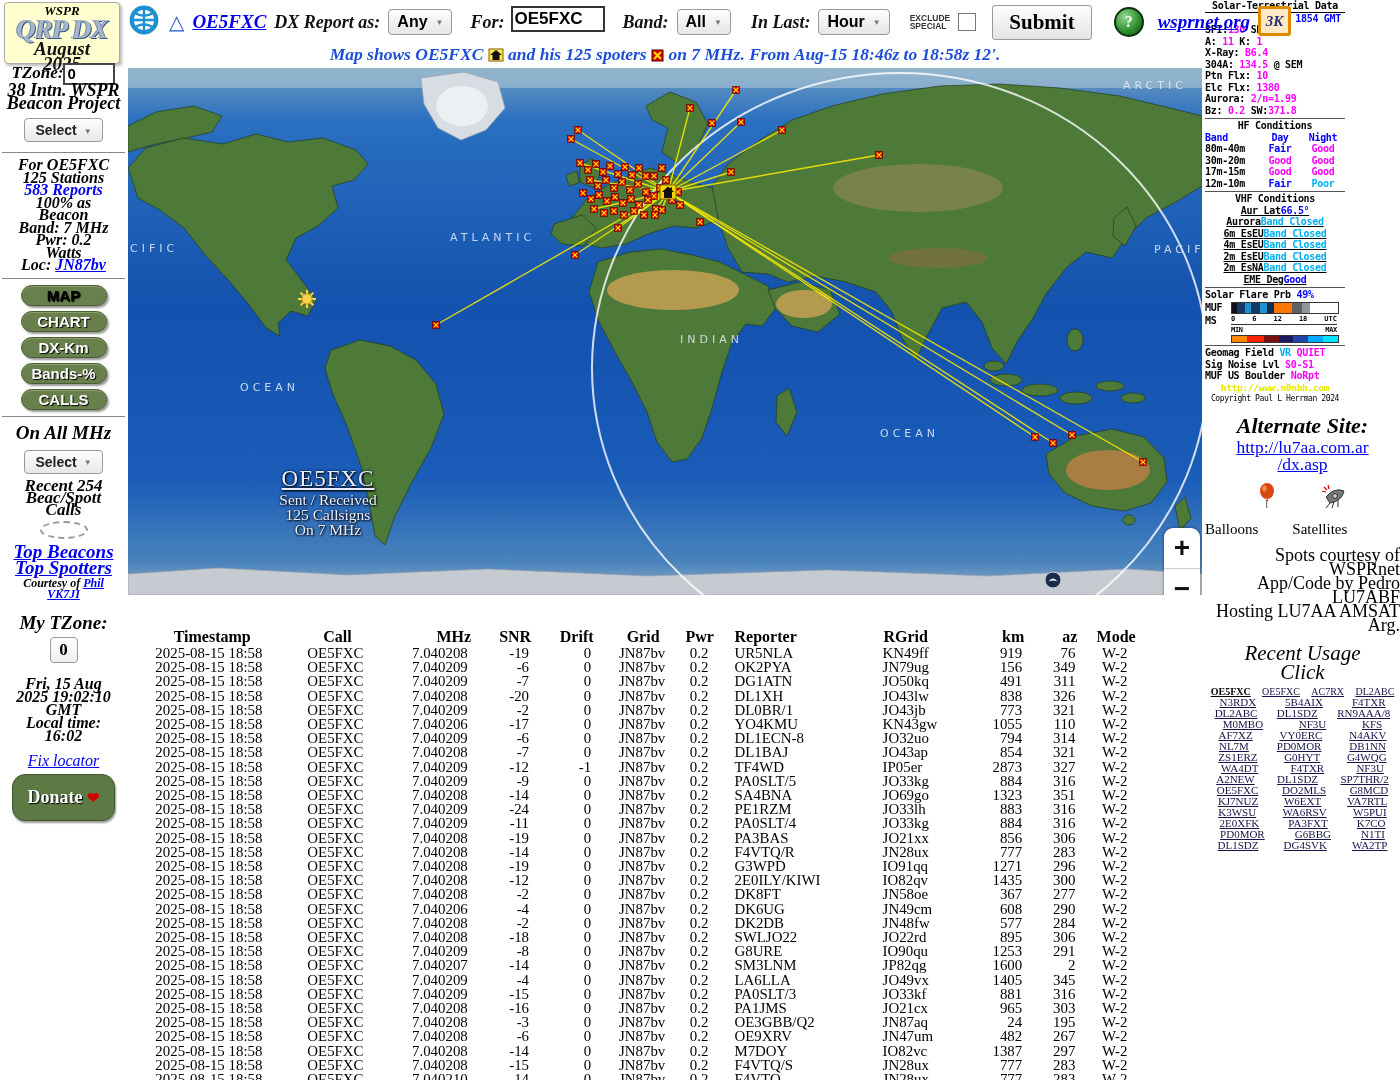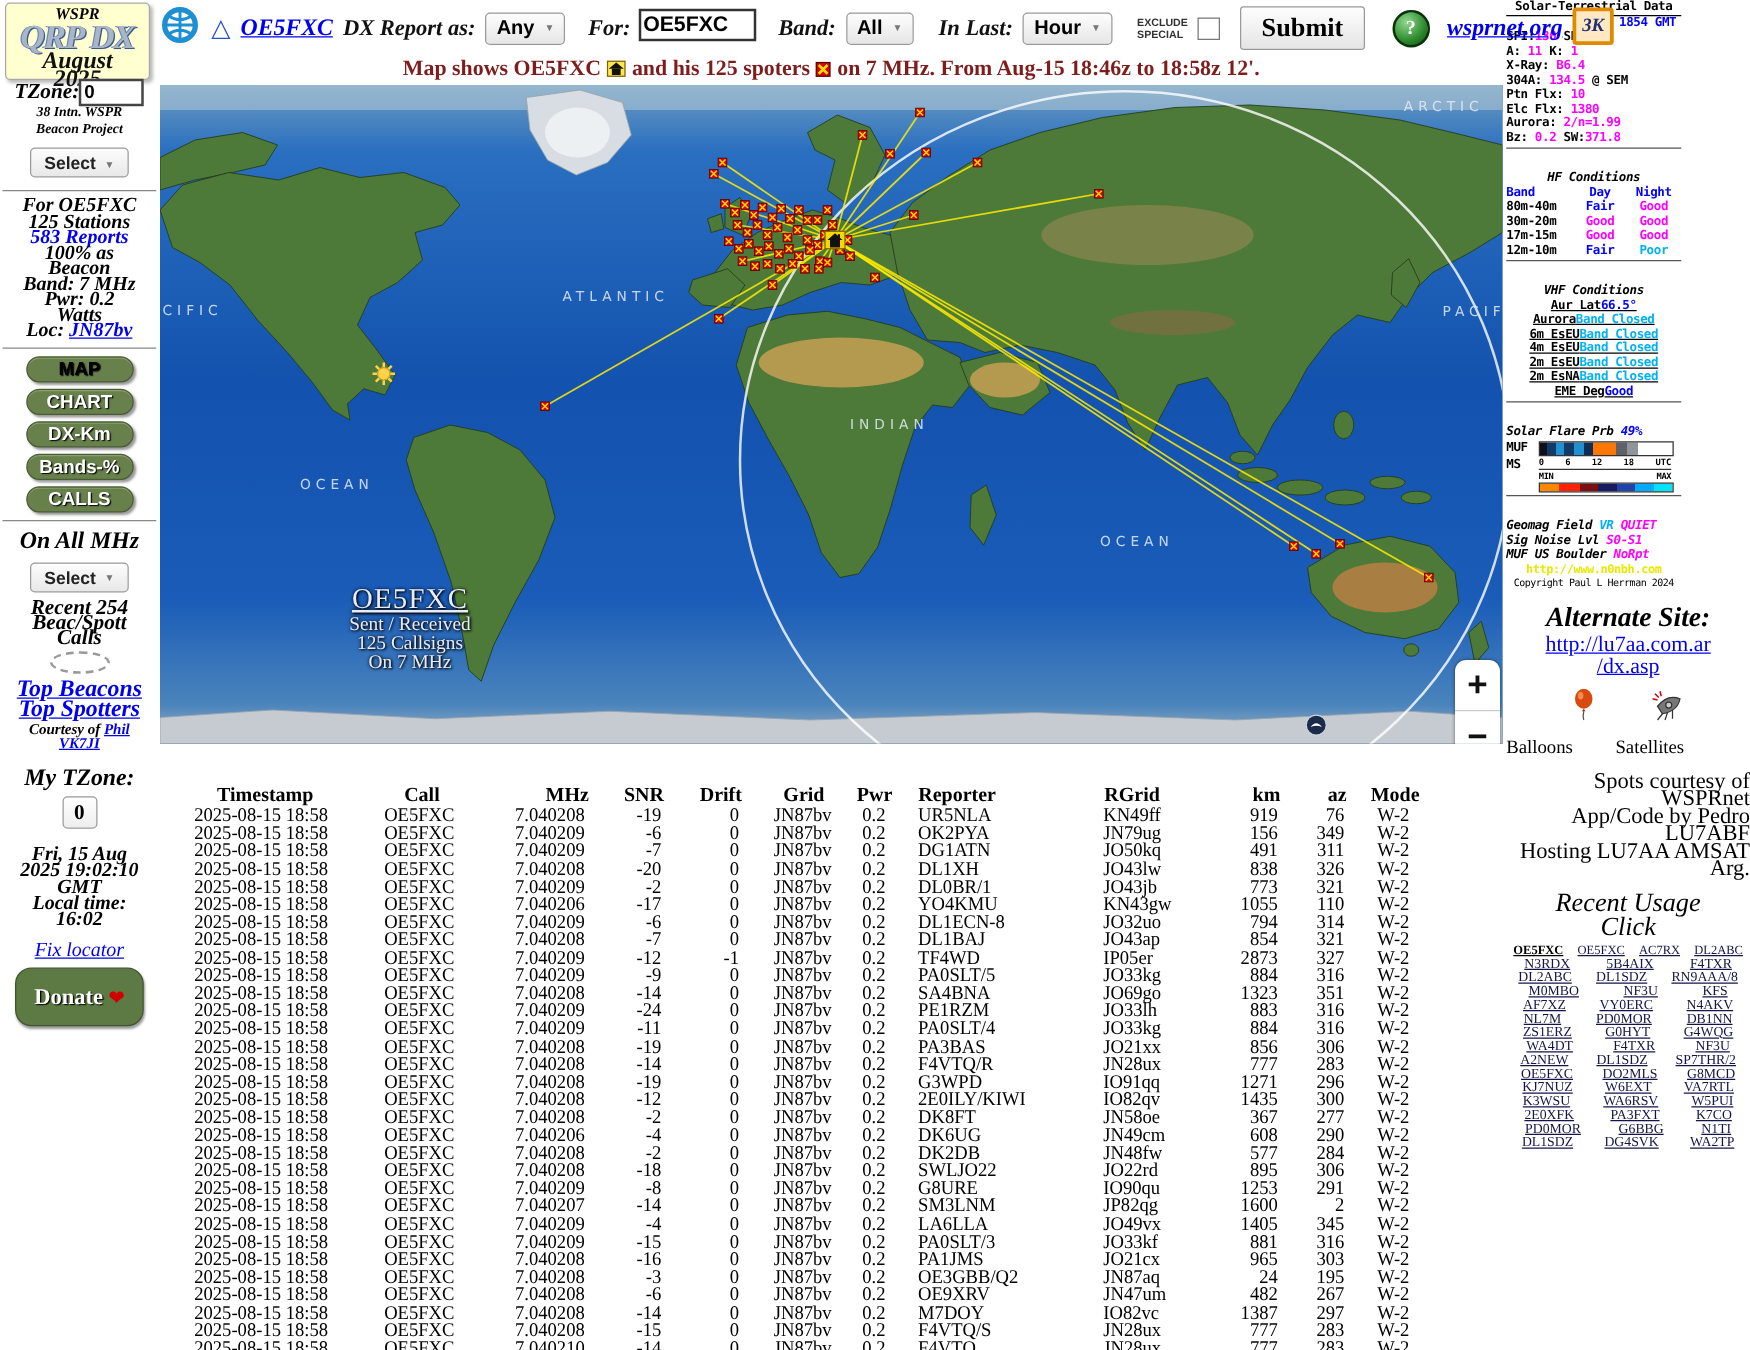--- a/index.html
+++ b/index.html
@@ -12,21 +12,21 @@
     border:1px solid #aaa;border-radius:4px;box-shadow:2px 2px 3px #bbb;text-align:center;}
   .logo-wspr{font-size:13px;font-weight:bold;font-style:italic;line-height:13px;margin-top:1px;}
   .logo-main{font-size:27px;font-weight:bold;font-style:italic;line-height:24px;color:#aab6c8;
     text-shadow:1px 1px 0 #3a5a8a,-1px 0 0 #6688bb;letter-spacing:-1px;}
   .logo-date{font-size:19px;font-weight:bold;font-style:italic;line-height:15px;color:#111;}
   .tzone-row{position:absolute;left:0;top:63px;width:127px;font-size:17px;}
   .tzone-input{display:inline-block;width:44px;height:18px;border:2px solid #444;background:#fff;
     font-family:"Liberation Sans",sans-serif;font-weight:bold;font-size:15px;text-align:left;
     vertical-align:middle;padding:0 2px;line-height:18px;}
   #left-flow{position:absolute;left:0;top:84px;width:127px;}
-  .proj{font-size:11px;line-height:13px;}
+  .proj{font-size:18px;line-height:13px;}
   .selbtn{display:inline-block;margin:8px auto 4px;padding:3px 10px;background:linear-gradient(#fdfdfd,#e8e8e8);
     border:1px solid #999;border-radius:4px;font-family:"Liberation Sans",sans-serif;
     font-weight:bold;font-size:14px;color:#222;}
   .selbtn .arr{font-size:8px;color:#777;margin-left:7px;vertical-align:middle;}
   .lhr{border:none;border-top:1px solid #888;margin:6px 2px;}
   .stat{font-size:16px;line-height:12.5px;}
   .stat .blue{color:#0000ee;}
   .pillbtn{display:block;width:84px;margin:5px auto;padding:1px 0;background:#68804c;
     border-radius:11px;box-shadow:2px 2px 2px #999, inset 0 1px 0 #8ba06a;
     font-family:"Liberation Sans",sans-serif;font-weight:bold;font-size:15px;color:#fff;
@@ -62,41 +62,41 @@
     font-family:"Liberation Serif",serif;font-weight:bold;font-size:21px;}
   .help{display:inline-block;width:26px;height:26px;border-radius:50%;
     background:radial-gradient(circle at 35% 30%,#8fd98f,#2d8a2d 60%,#104a10);border:2px solid #0a330a;
     color:#fff;font-weight:bold;font-size:16px;text-align:center;line-height:26px;vertical-align:middle;}
   .sitelink{font-size:19px;font-weight:bold;font-style:italic;}
   .badge3k{position:absolute;left:1258px;top:6px;width:27px;height:24px;background:#ffe9c4;
     border:3px solid #e08a00;border-radius:3px;color:#203070;font-weight:bold;font-style:italic;
     font-size:15px;text-align:center;line-height:24px;z-index:7;}
   
   #maptitle{position:absolute;left:128px;top:44px;width:1074px;text-align:center;font-size:17.5px;
-    font-weight:bold;color:#7f1d1d;white-space:nowrap;}
+    font-weight:bold;font-style:italic;color:#1d4ed8;white-space:nowrap;}
   #maptitle svg{vertical-align:-2px;}
   
   #map{position:absolute;left:128px;top:68px;width:1074px;height:527px;overflow:hidden;background:#1352ae;}
   #map-overlay{position:absolute;left:100px;top:398px;width:200px;text-align:center;color:#e8ecff;
     text-shadow:1px 1px 2px #000,0 0 3px #000;}
   #map-overlay .ocall{font-size:23px;text-decoration:underline;letter-spacing:1px;}
   #map-overlay .oline{font-size:15.5px;line-height:15px;}
   #mapzoom{position:absolute;right:2px;bottom:-14px;width:36px;background:#fff;border-radius:9px;
     box-shadow:0 0 3px #0008;overflow:hidden;}
   #mapzoom .zb{height:40px;text-align:center;font-size:28px;font-weight:bold;line-height:40px;
     font-family:"Liberation Sans",sans-serif;color:#111;cursor:pointer;}
   #mapzoom .zb:first-child{border-bottom:1px solid #ccc;}
   
   #right{position:absolute;left:1205px;top:0;width:195px;height:1080px;background:#fff;}
   #solar{width:140px;font-family:"DejaVu Sans Mono",monospace;font-weight:bold;font-size:10px;
     line-height:11.5px;color:#000;letter-spacing:-0.3px;}
   #solar .ttl{text-align:center;border-bottom:1px solid #000;font-size:10px;}
   #solar .upd{text-align:right;color:#0000ff;padding-right:4px;}
   #solar .k{color:#000}.m{color:#ff00ff}.b{color:#0000ff}.c{color:#00b0f0}
-  #solar .sec{border-top:1px solid #555;margin-top:2px;padding-top:18px;font-style:italic;}
+  #solar .sec{border-top:1px solid #555;margin-top:2px;padding-top:1px;}
   #solar .cen{text-align:center;}
   .hfrow{display:flex;}
   .hfrow span:nth-child(1){width:52px;}
   .hfrow span:nth-child(2){width:46px;text-align:center;}
   .hfrow span:nth-child(3){width:40px;text-align:center;}
   .vhfrow{display:flex;justify-content:center;text-decoration:underline;}
   .barrow{display:flex;align-items:center;margin:1px 0;}
   .barrow .lb{width:26px;}
   .mufbar{width:106px;height:10px;border:1px solid #333;
     background:linear-gradient(90deg,#101018 0 5%,#123a66 5% 12%,#2090d0 12% 18%,#123a66 18% 26%,#2090d0 26% 33%,#0d2d55 33% 40%,#ff7700 40% 57%,#606068 57% 66%,#90959c 66% 74%,#ffffff 74% 100%);}

